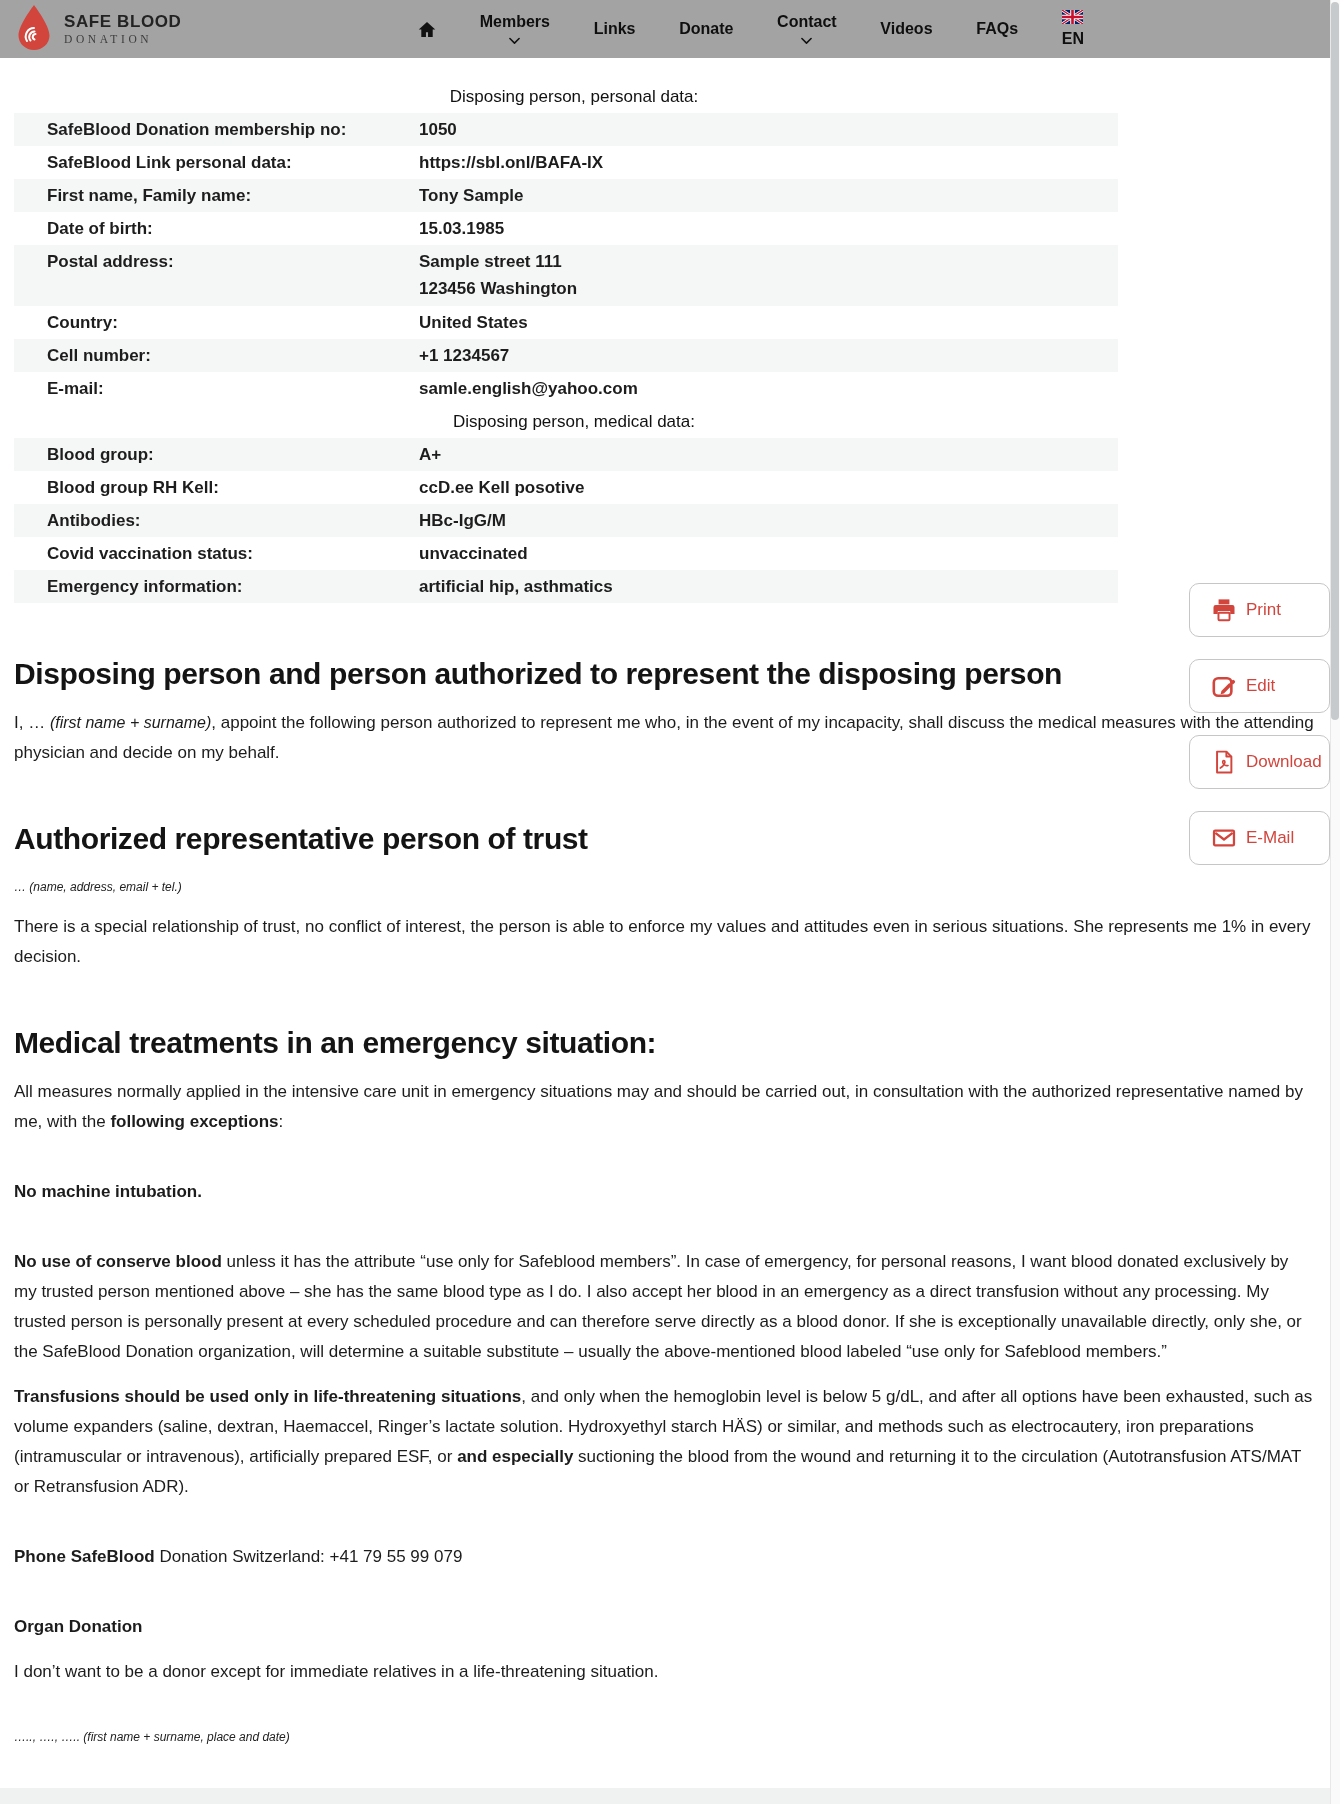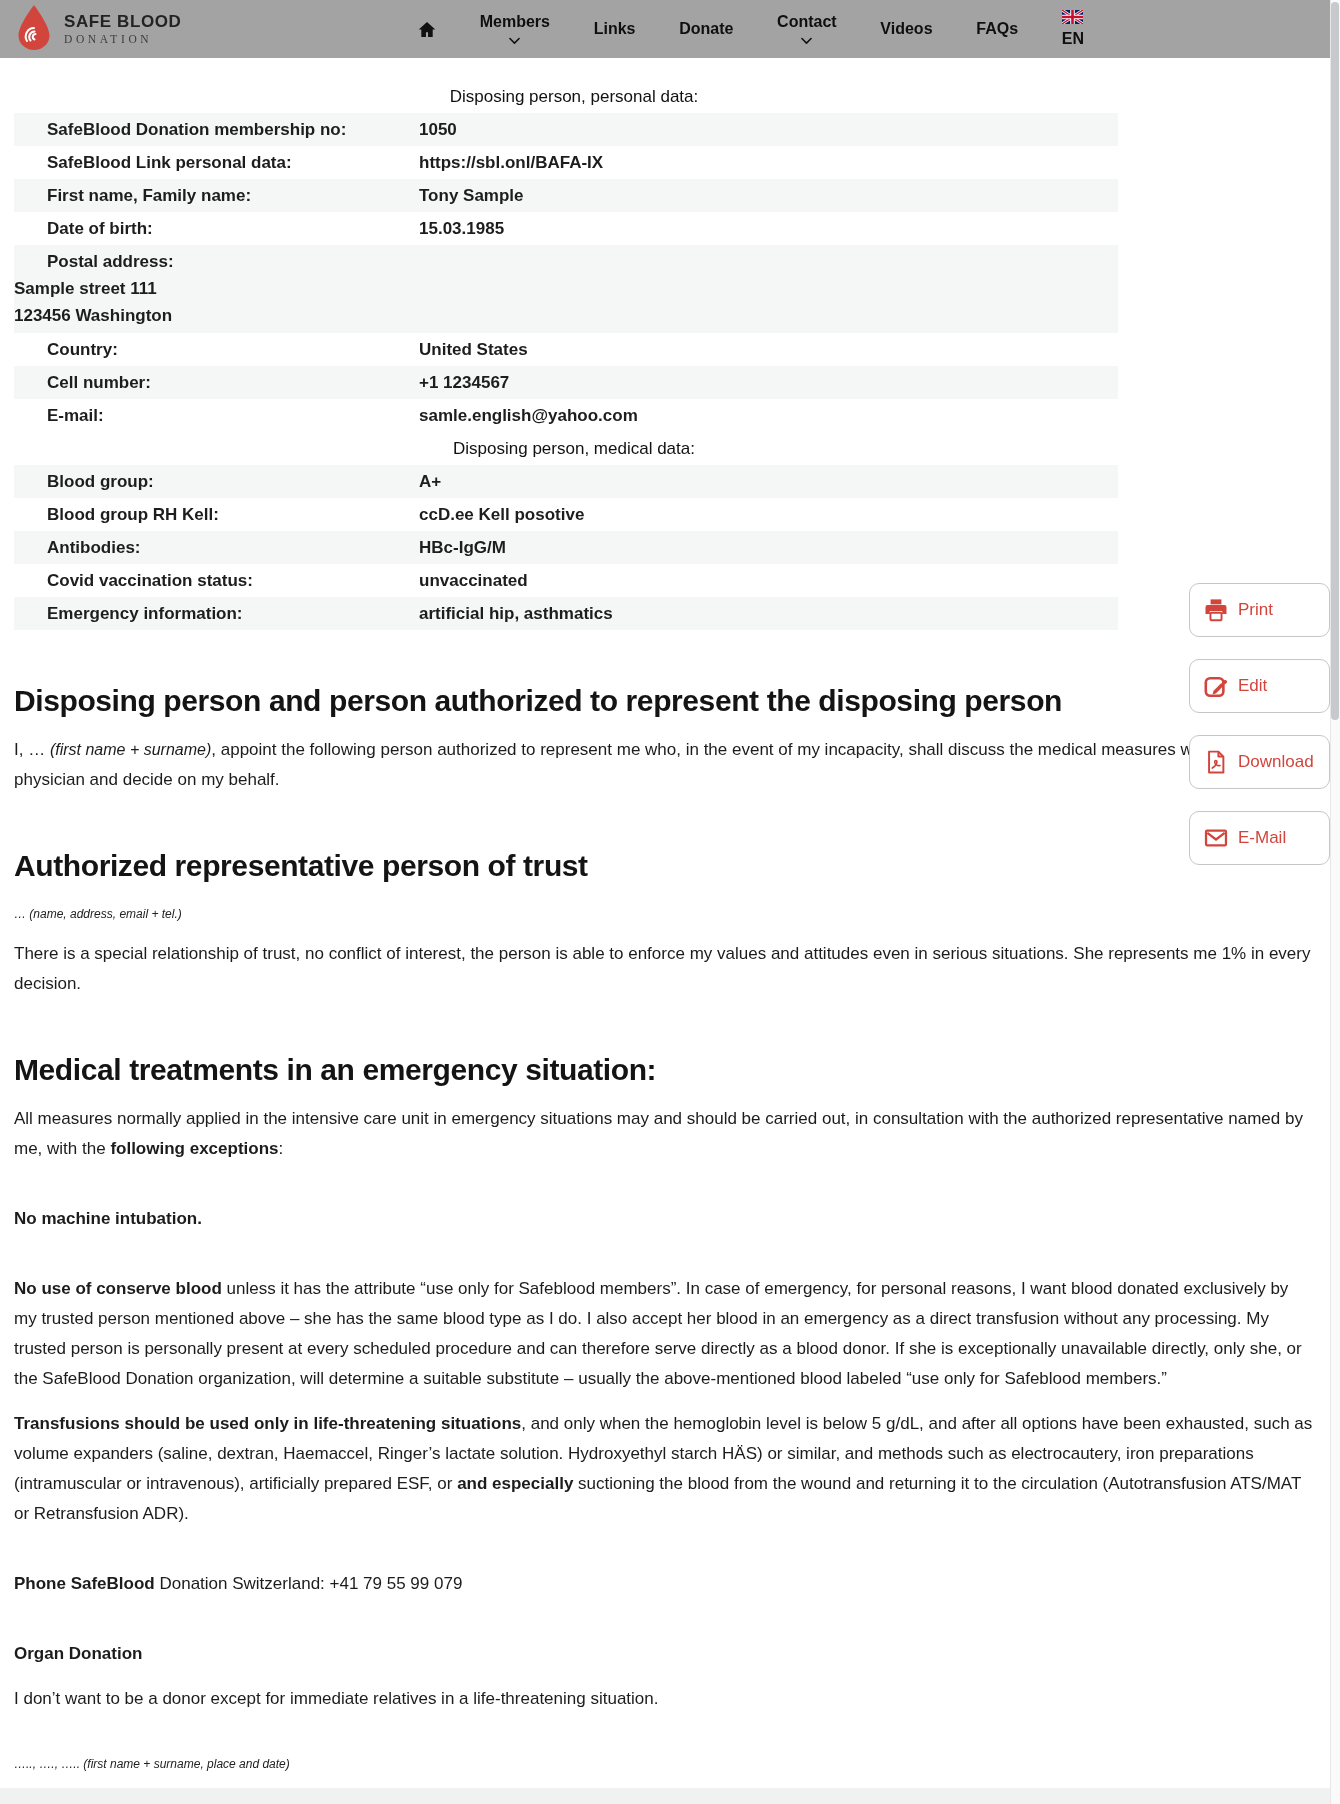--- a/index.html
+++ b/index.html
@@ -25,37 +25,37 @@
   
   .page-title { font-size:58px; font-weight:800; letter-spacing:-1.5px; line-height:1.08; margin:10px 0 0 14px; color:#101010; }
 
   .datatable { margin:22px 0 0 14px; width:1104px; font-size:17px; }
   .table-label { font-weight:400; font-size:17px; padding:7px 0 6px 16px; color:#111;text-align:center; }
   .trow { display:flex; align-items:center; min-height:33px;font-weight:bold; }
   .trow.striped { background:#f5f6f6; }
   .trow .lbl { flex:none; width:405px; padding-left:33px; color:#1d1d1d; }
   .trow .val { flex:1; }
   .trow .val div { line-height:27px; }
-  .trow.multi { align-items:flex-start; padding:3px 0 4px;flex-direction:column; }
+  .trow.multi { align-items:flex-start; padding:3px 0 4px; }
   .trow.multi .lbl { line-height:27px; }
 
   
   .body-col { margin-left:14px; width:1300px; }
   h2.section-heading { font-size:30px; font-weight:700; letter-spacing:-.4px; margin:52px 0 0; color:#141414; line-height:1.25; }
   p.body-para { font-size:17px; line-height:30px; margin:15px 0 0; color:#1c1c1c; }
   p.body-para-small { font-size:12px; font-style:italic; line-height:20px; margin:20px 0 0; color:#222; }
   .gap { margin-top:40px !important; }
   .seg-b { font-weight:700; }
   .seg-i { font-style:italic; }
   .seg-sm { font-size:16px; }
 
   
   .action-panel { position:absolute; left:1189px; top:583px; width:141px; display:flex; flex-direction:column; gap:22px; z-index:20; }
   .action-btn { height:54px; background:#fff; border:1px solid #c6c6c6; border-radius:10px;
-    display:flex; align-items:center; gap:9px; padding-left:13px; cursor:pointer; color:var(--accent,#d2453c); }
+    display:flex; align-items:center; gap:9px; padding-left:21px; cursor:pointer; color:var(--accent,#d2453c); }
   .abtn-icon { flex:none; display:flex; align-items:center; }
   .abtn-label { font-size:17px; }
 
   
   .footer-strip { position:absolute; left:0; bottom:0; width:100%; height:16px; background:#f0f2f2; }
   .scroll-track { position:absolute; top:0; right:0; width:10px; height:1804px; background:#fafafa; border-left:1px solid #e8e8e8; z-index:30; }
   .scroll-thumb { position:absolute; top:2px; right:1px; width:8px; height:718px; background:#c6cacc; border-radius:4px; }
 </style>
 </head>
 <body>

